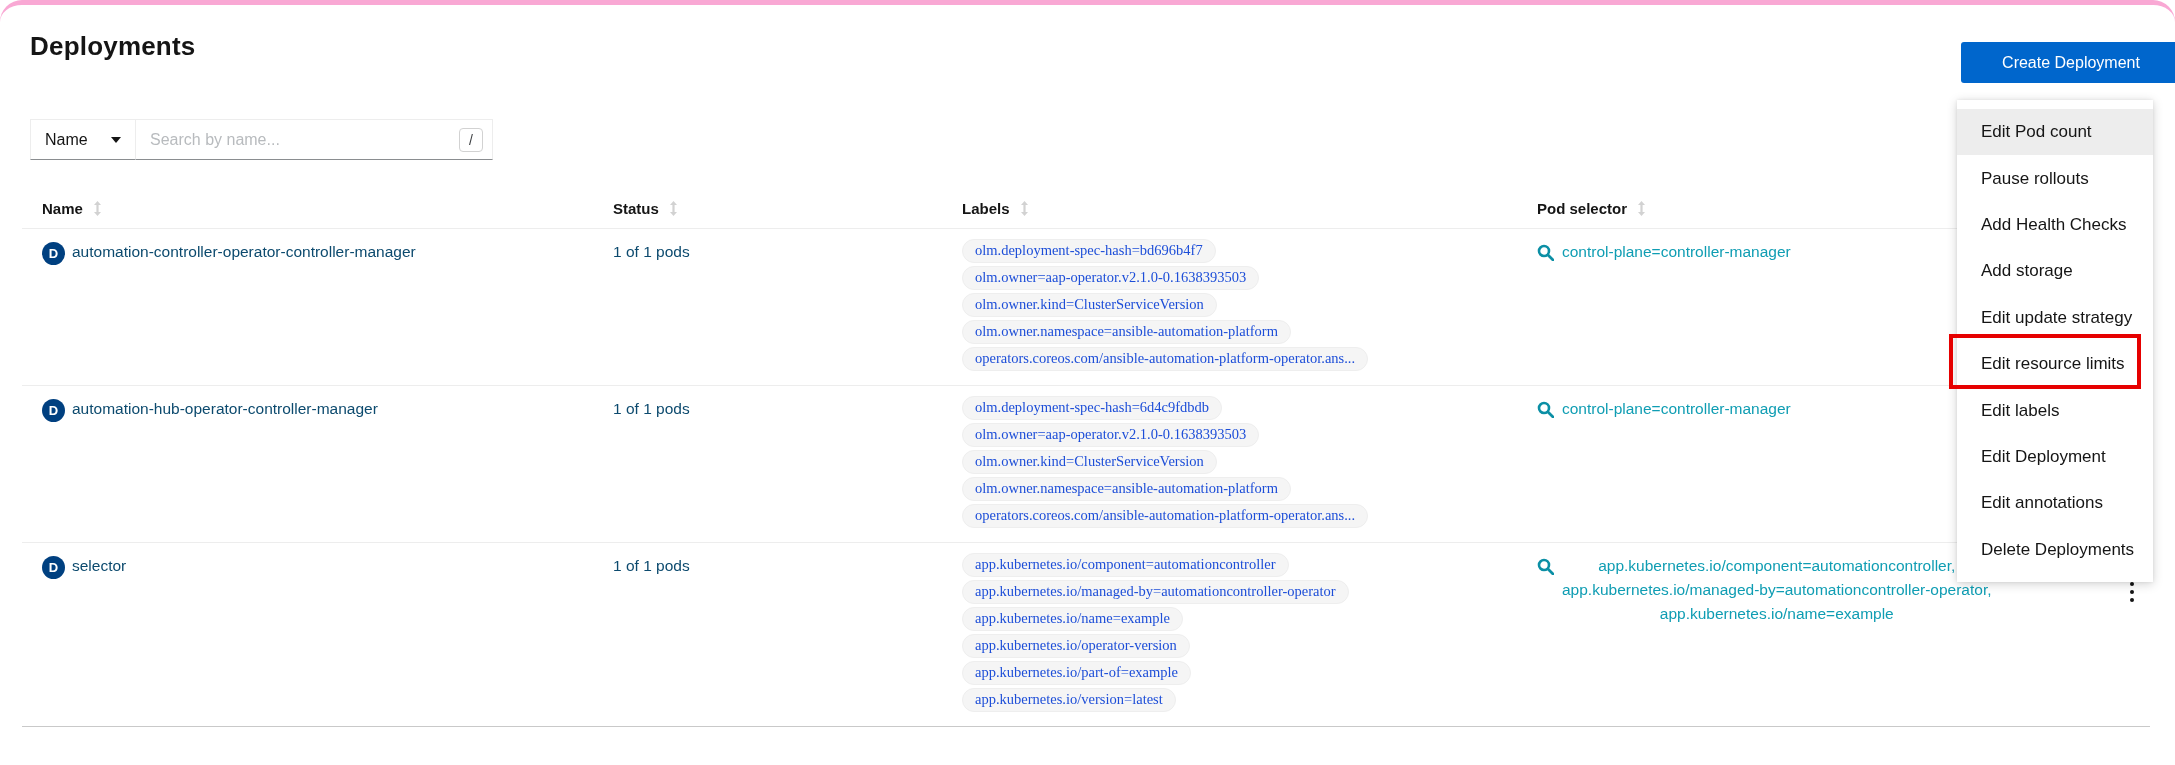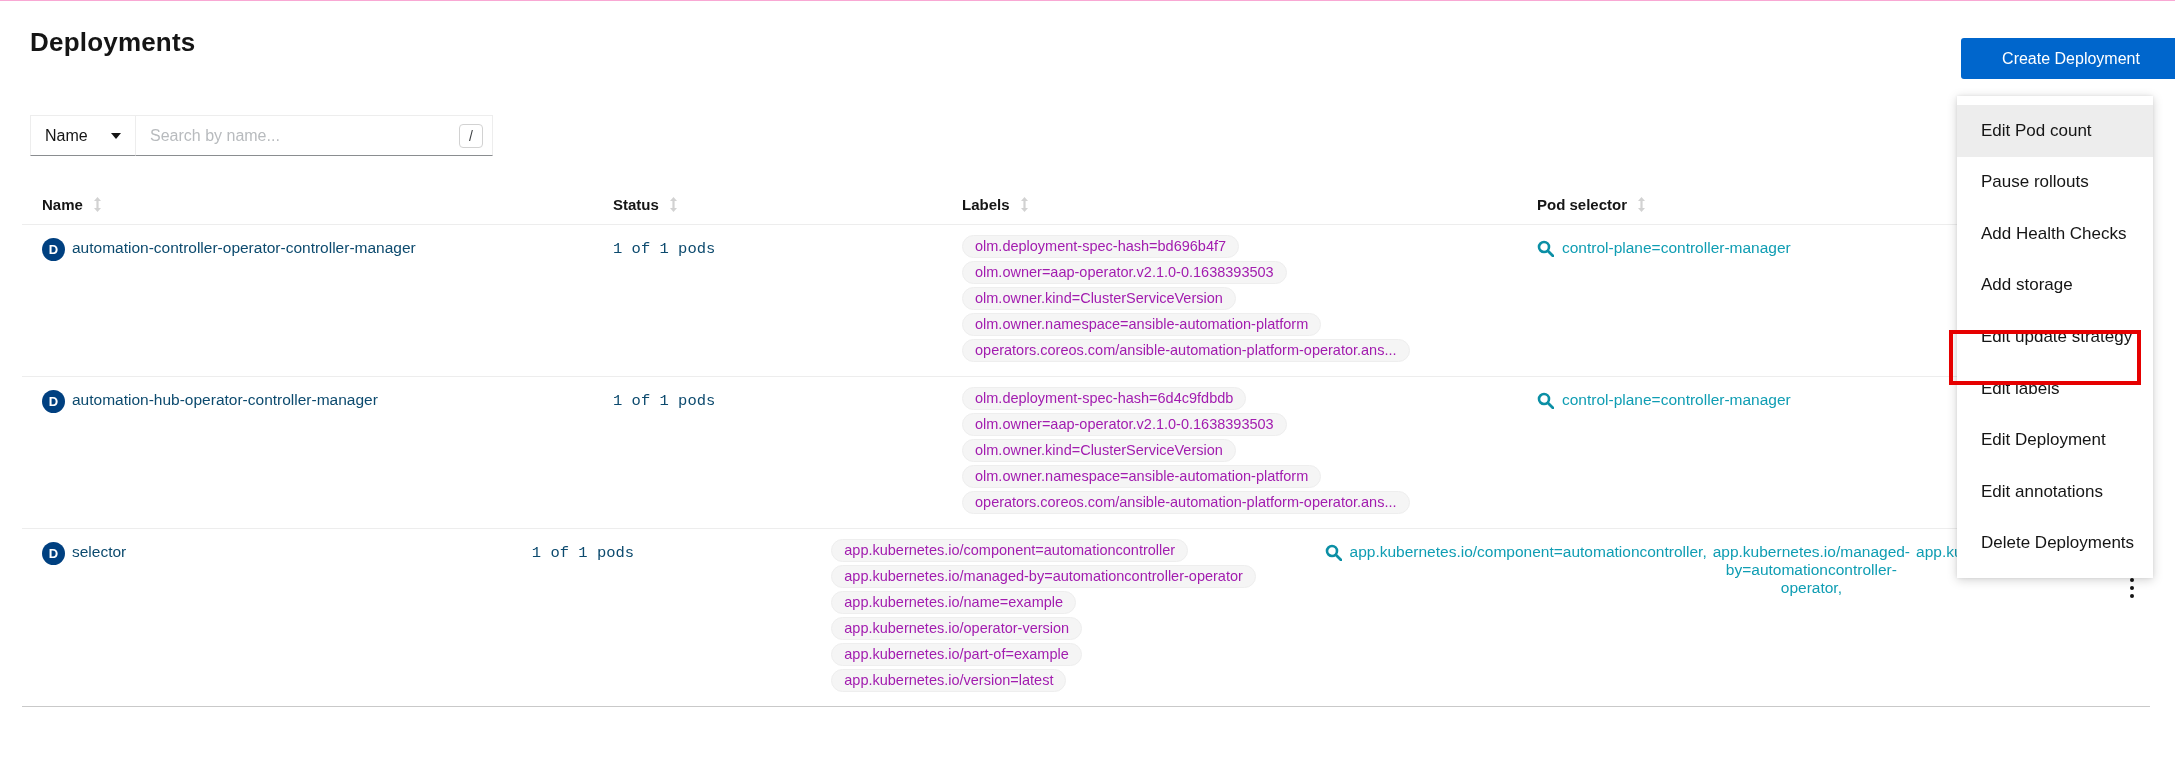--- a/index.html
+++ b/index.html
@@ -6,21 +6,22 @@
   html, body { width: 2175px; height: 765px; overflow: hidden; }
   body {
     font-family: "Liberation Sans", sans-serif;
     background: #ffffff;
     color: #151515;
   }
   .page {
     position: relative;
     width: 2175px; height: 765px;
     background: #fff;
-    border-top: 1px solid #f9a8d4;
+    border-top: 5px solid #f9a8d4;
+    border-radius: 22px;
   }
   .page-title {
     position: absolute; left: 30px; top: 26px;
     font-size: 26px; font-weight: 700; letter-spacing: .2px; color: #151515;
   }
   .create-btn {
     position: absolute; left: 1961px; top: 37px;
     width: 220px; height: 41px;
     background: #0066cc; color: #fff;
     border: none; border-radius: 3px;
@@ -76,29 +77,29 @@
   .name-cell { display: flex; align-items: flex-start; gap: 7px; }
   .res-badge {
     flex: 0 0 auto;
     width: 23px; height: 23px; border-radius: 50%;
     background: #004080; color: #fff;
     font-size: 13px; font-weight: 700;
     display: flex; align-items: center; justify-content: center;
     margin-top: -1px;
   }
   a.link { color: #0c4a6e; text-decoration: none; font-size: 15.5px; cursor: pointer; }
-  .status-link { font-size: 15.5px; font-family: Liberation Mono, monospace; }
+  .status-link { font-size: 15.5px; }
   .label-list { display: flex; flex-direction: column; align-items: flex-start; gap: 3px; margin-top: -4px; }
   .label-pill {
     background: #f5f5f5; border: 1px solid #eeeeee;
     border-radius: 14px; padding: 2px 12px 3px 12px;
-    font-size: 14.5px; color: #a21caf; cursor: pointer; white-space: nowrap;
+    font-size: 14.5px; color: #1d4ed8; cursor: pointer; white-space: nowrap; font-family: Liberation Serif, serif;
   }
   .selector-cell { display: flex; gap: 8px; align-items: flex-start; text-align: center; }
-  .selector-lines { display: flex; flex-direction: row; gap: 6px; }
+  .selector-lines { display: flex; flex-direction: column; gap: 6px; }
   .selector-link { color: #0f9db3; font-size: 15.5px; text-decoration: none; cursor: pointer; }
   .search-glyph { margin-top: 1px; flex: 0 0 auto; }
   
   .context-menu {
     position: absolute; left: 1957px; top: 95px;
     width: 196px; height: 482px;
     background: #fff;
     box-shadow: 0 2px 10px rgba(0,0,0,0.18), 0 0 3px rgba(0,0,0,0.08);
     padding: 9px 0; display: flex; flex-direction: column;
     z-index: 5;
@@ -284,20 +285,21 @@
     </div>
 
   </div>
 
   <div class="context-menu">
     <div class="menu-item highlighted">Edit Pod count</div>
     <div class="menu-item">Pause rollouts</div>
     <div class="menu-item">Add Health Checks</div>
     <div class="menu-item">Add storage</div>
     <div class="menu-item">Edit update strategy</div>
+    <div class="menu-item">Edit resource limits</div>
     <div class="menu-item">Edit labels</div>
     <div class="menu-item">Edit Deployment</div>
     <div class="menu-item">Edit annotations</div>
     <div class="menu-item">Delete Deployments</div>
   </div>
 
   <div class="annotation-box"></div>
 
   <div class="kebab">
     <span class="dot"></span>

